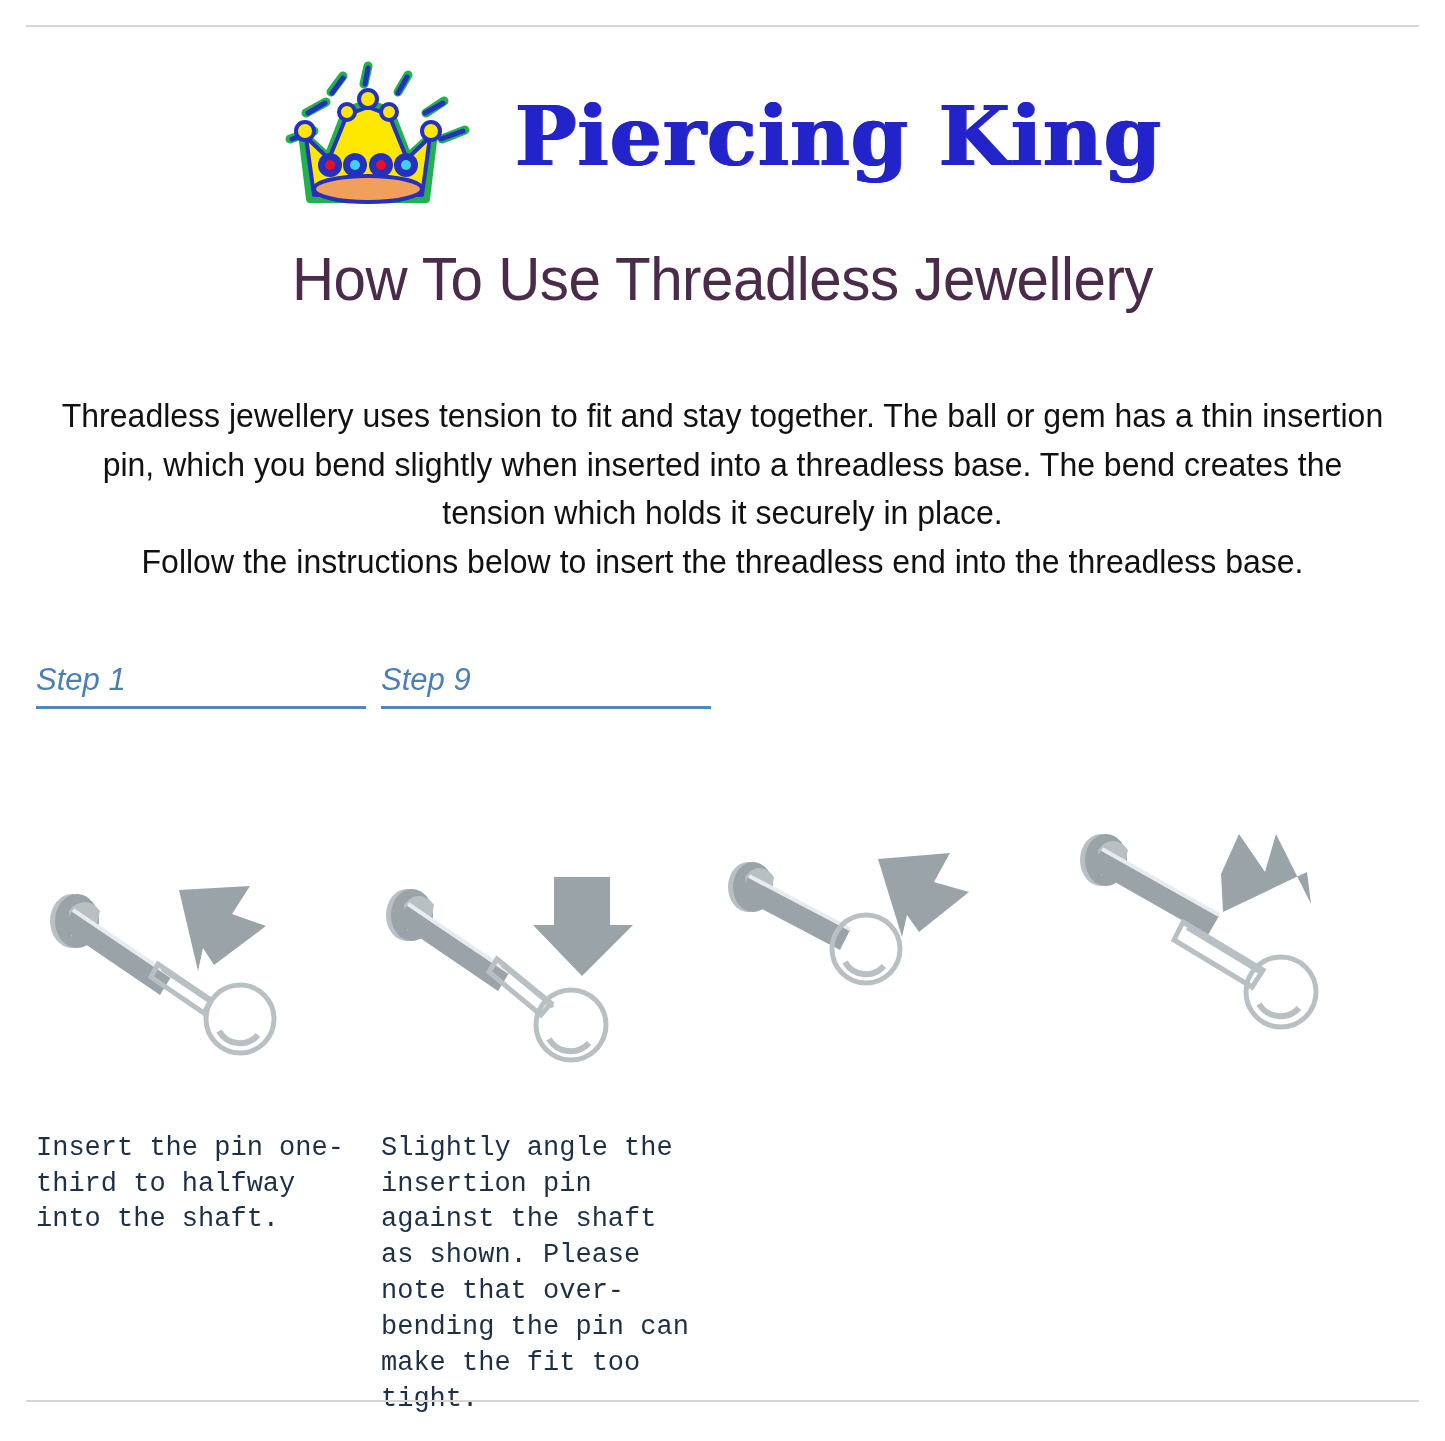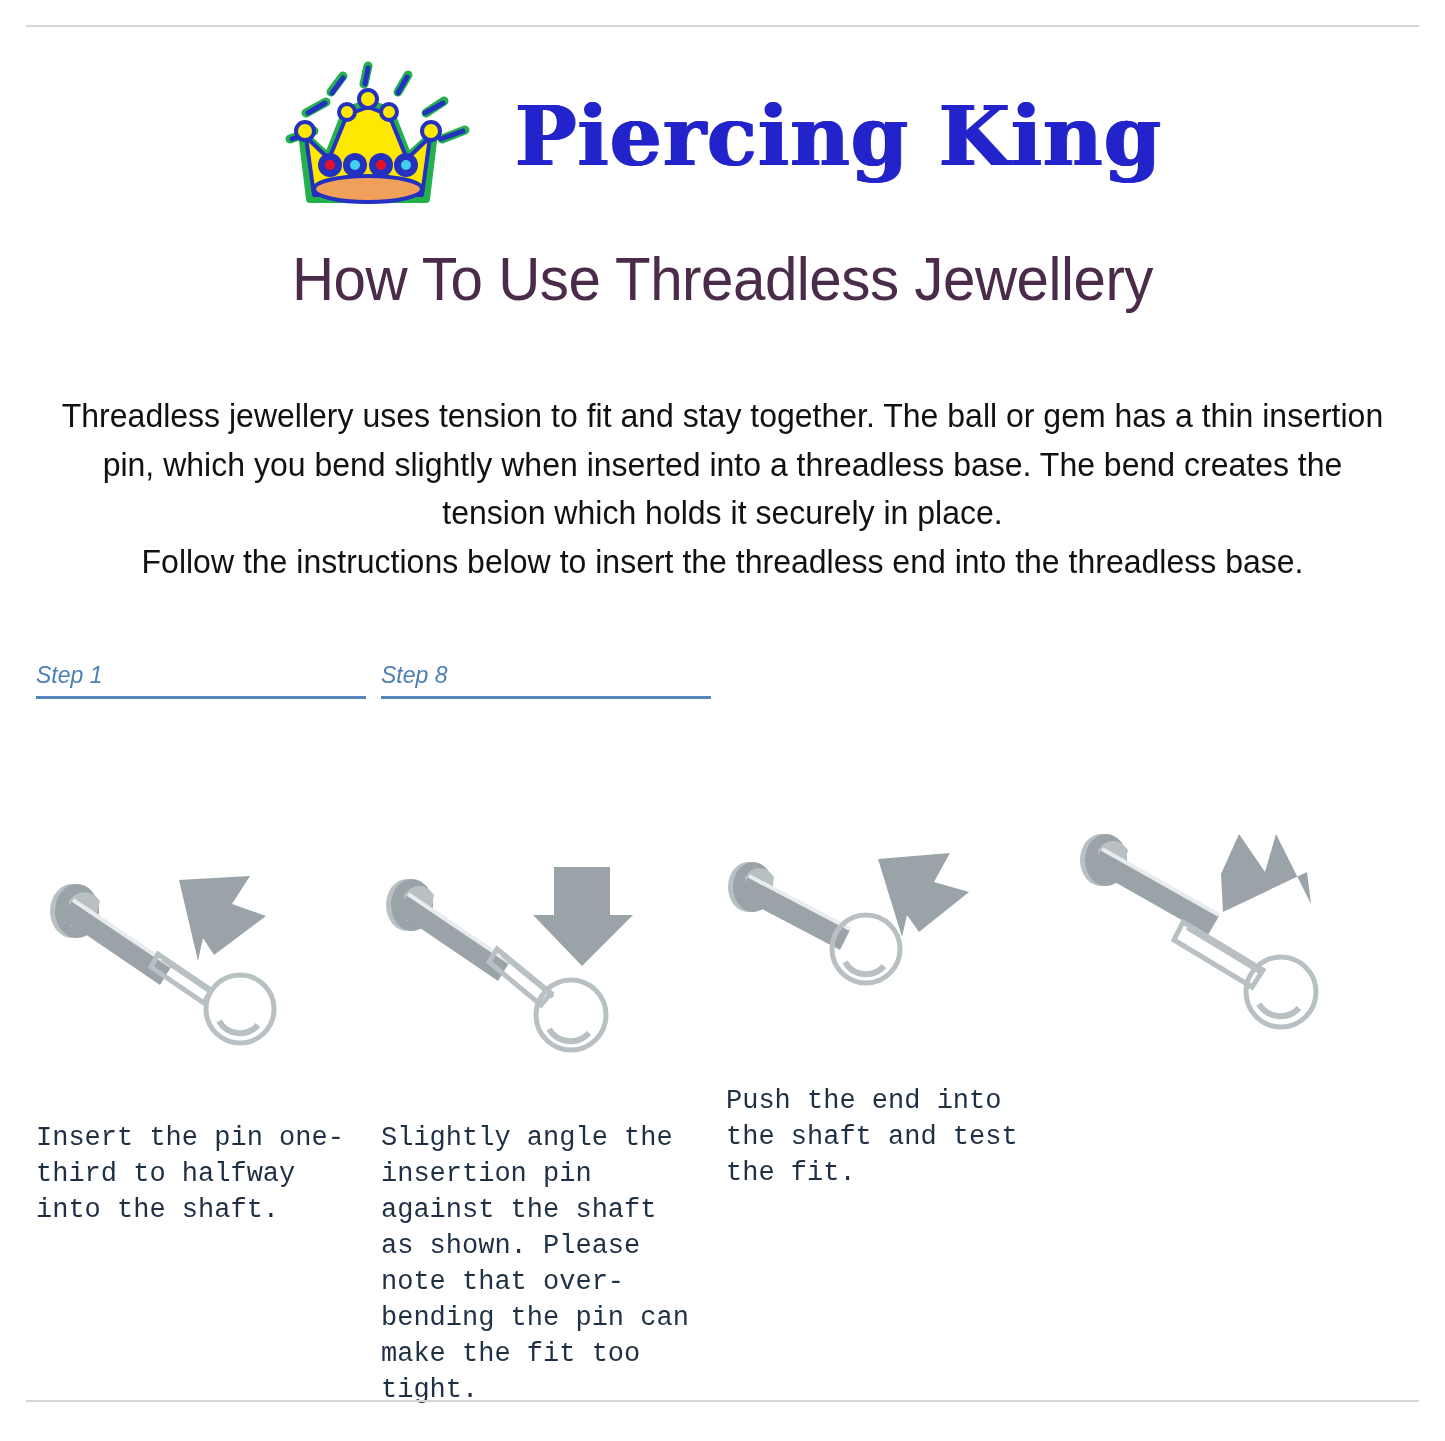--- a/index.html
+++ b/index.html
@@ -106,21 +106,21 @@
     width: 1380px;
     display: flex;
     gap: 0px;
   }
   .step-col {
     width: 345px;
     box-sizing: border-box;
     padding-right: 18px;
   }
   .step-head {
-    font-size: 23px;
+    font-size: 31px;
     font-style: italic;
     color: #4c7fb6;
     padding-bottom: 8px;
     border-bottom: 3px solid #5585ba;
     width: 330px;
     white-space: nowrap;
     line-height: 1.15;
   }
   .step-figure {
     position: relative;
@@ -214,21 +214,21 @@
             <circle cx="204" cy="160" r="34" fill="none" stroke="#b9c0c4" stroke-width="5"></circle>
             <path d="M183 172 A24 24 0 0 0 222 176" fill="none" stroke="#b9c0c4" stroke-width="6"></path>
           </g>
           <path d="M143 31 L214 27 L196 55 L230 67 L178 106 L167 89 L162 112 Z" fill="#9aa3a8"></path>
         </svg>
       </div>
       <div class="step-caption">Insert the pin one-third to halfway into the shaft.</div>
     </div>
 
     <div class="step-col">
-      <div class="step-head">Step 8</div>
+      <div class="step-head">Step 9</div>
       <div class="step-figure">
         <svg width="300" height="220" viewBox="0 0 300 220">
           <g>
             <ellipse cx="26" cy="56" rx="21" ry="26" fill="#b9c0c4"></ellipse>
             <ellipse cx="31" cy="56" rx="21" ry="26" fill="#9aa3a8"></ellipse>
             <path d="M23 46 A19 23 0 0 1 53 46 L48 70 A17 19 0 0 0 26 72 Z" fill="#b9c0c4"></path>
             <path d="M26 46 L128 114 L117 132 L17 64 Z" fill="#9aa3a8"></path>
             <path d="M27 45 L128 113" stroke="#e8ecee" stroke-width="4"></path>
             <path d="M116 100 L170 144 L160 156 L108 113 Z" fill="none" stroke="#b9c0c4" stroke-width="5"></path>
             <path d="M121 106 L172 148" stroke="#b9c0c4" stroke-width="4"></path>
@@ -249,21 +249,20 @@
             <ellipse cx="27" cy="75" rx="20" ry="25" fill="#9aa3a8"></ellipse>
             <path d="M19 65 A18 22 0 0 1 48 65 L44 88 A16 18 0 0 0 22 90 Z" fill="#b9c0c4"></path>
             <path d="M22 65 L124 118 L114 138 L13 85 Z" fill="#9aa3a8"></path>
             <path d="M23 64 L124 117" stroke="#e8ecee" stroke-width="4"></path>
             <circle cx="140" cy="137" r="34" fill="none" stroke="#b9c0c4" stroke-width="5"></circle>
             <path d="M119 150 A24 24 0 0 0 158 154" fill="none" stroke="#b9c0c4" stroke-width="6"></path>
           </g>
           <path d="M152 47 L224 41 L208 70 L243 80 L193 120 L181 103 L176 125 Z" fill="#9aa3a8"></path>
         </svg>
       </div>
-      <div class="step-caption">Push the end into the shaft and test the fit.</div>
     </div>
 
     <div class="step-col">
       <div class="step-figure">
         <svg width="310" height="230" viewBox="0 0 310 230">
           <g>
             <ellipse cx="30" cy="48" rx="21" ry="26" fill="#b9c0c4"></ellipse>
             <ellipse cx="35" cy="48" rx="21" ry="26" fill="#9aa3a8"></ellipse>
             <path d="M27 38 A19 23 0 0 1 57 38 L52 62 A17 19 0 0 0 30 64 Z" fill="#b9c0c4"></path>
             <path d="M30 38 L148 104 L137 123 L21 57 Z" fill="#9aa3a8"></path>

